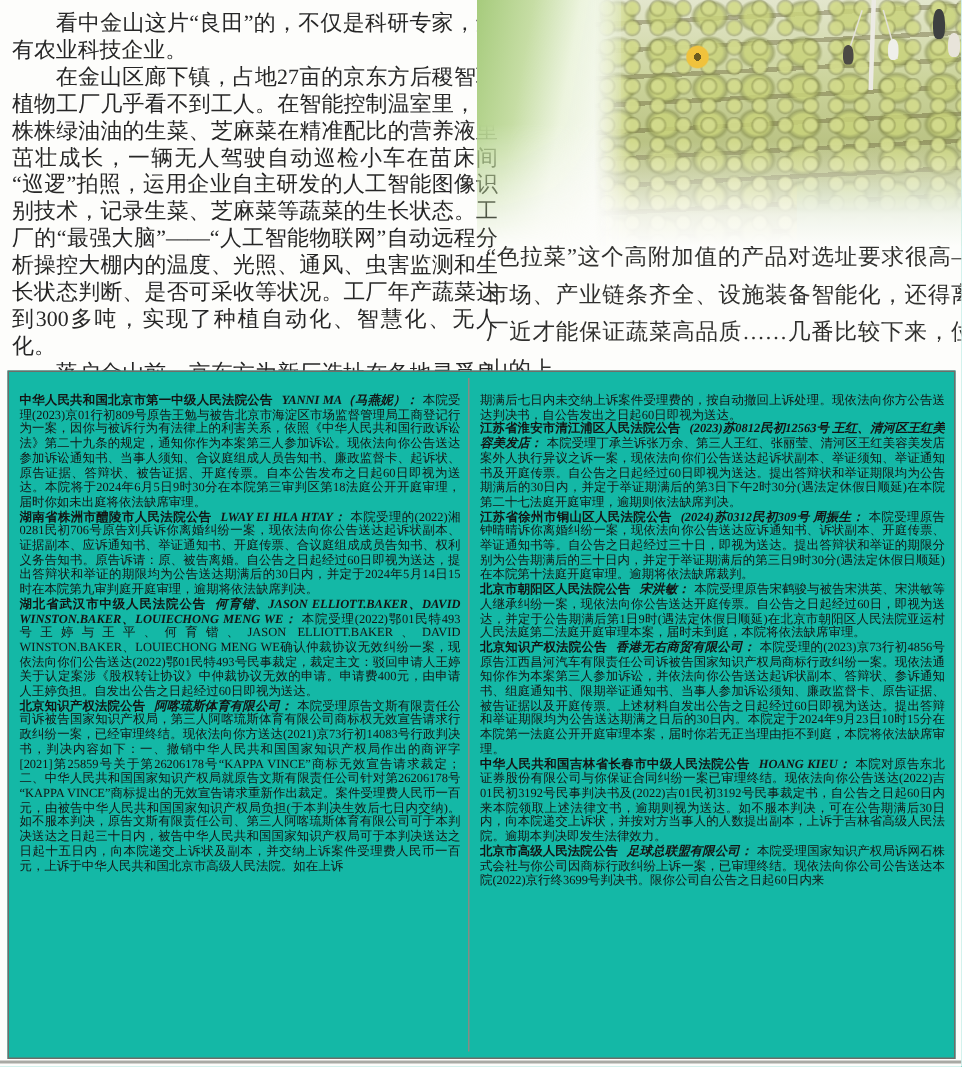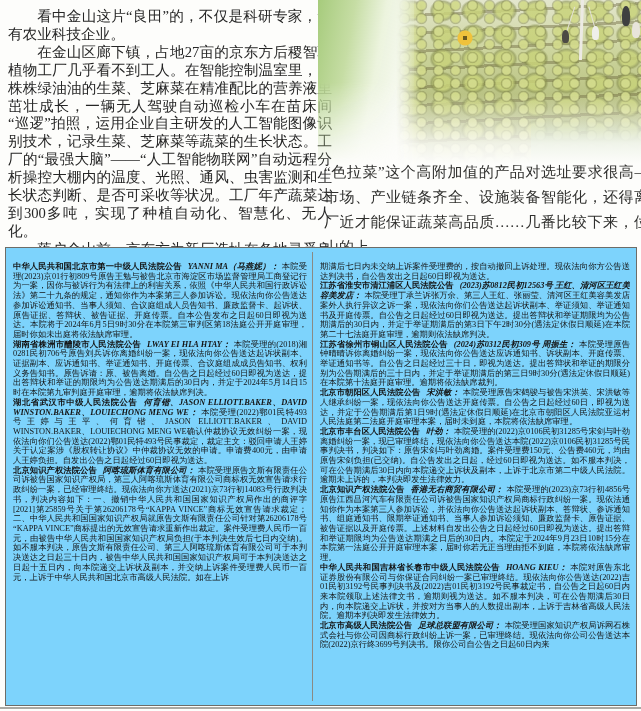--- a/index.html
+++ b/index.html
@@ -53,21 +53,21 @@
        -webkit-mask-image:linear-gradient(to top,#000 30%,rgba(0,0,0,0));
                mask-image:linear-gradient(to top,#000 30%,rgba(0,0,0,0));}
   
   #caption{
     position:absolute;left:324px;top:160px;width:356px;
     font-size:15px;line-height:25px;text-align:justify;color:#30302e;
   }
   
   #notices{
     position:absolute;left:5px;top:247px;width:630px;height:457px;
-    border:1px solid #6d6d68;background:#7dd3fc;
+    border:1px solid #6d6d68;background:#14b8a6;
   }
   #divider{position:absolute;left:306px;top:4px;bottom:4px;width:1px;background:#8a8a84;}
   .col{
     position:absolute;top:14px;bottom:6px;overflow:hidden;
     font-size:8.3px;line-height:9.7px;text-align:justify;color:#141414;
   }
   #col1{left:7px;width:294px;}
   #col2{left:314px;width:310px;}
   .notice{margin:0;}
   .court{font-family:"Liberation Sans","DejaVu Sans",sans-serif;font-weight:700;margin-right:6px;}
@@ -99,31 +99,30 @@
   </div>
   <div id="green-accent"></div>
 
   <div id="caption">“色拉菜”这个高附加值的产品对选址要求很高——大市场、产业链条齐全、设施装备智能化，还得离加工厂近才能保证蔬菜高品质……几番比较下来，位于金山的上</div>
 
   <div id="notices">
     <div id="divider"></div>
 
     <div class="col" id="col1">
       <p class="notice"><b class="court">中华人民共和国北京市第一中级人民法院公告</b><i class="parties">YANNI MA（马燕妮）：</i><span>本院受理(2023)京01行初809号原告王勉与被告北京市海淀区市场监督管理局工商登记行为一案，因你与被诉行为有法律上的利害关系，依照《中华人民共和国行政诉讼法》第二十九条的规定，通知你作为本案第三人参加诉讼。现依法向你公告送达参加诉讼通知书、当事人须知、合议庭组成人员告知书、廉政监督卡、起诉状、原告证据、答辩状、被告证据、开庭传票。自本公告发布之日起60日即视为送达。本院将于2024年6月5日9时30分在本院第三审判区第18法庭公开开庭审理，届时你如未出庭将依法缺席审理。</span></p>
-      <p class="notice"><b class="court">湖南省株洲市醴陵市人民法院公告</b><i class="parties">LWAY EI HLA HTAY：</i><span>本院受理的(2018)湘0281民初706号原告刘兵诉你离婚纠纷一案，现依法向你公告送达起诉状副本、证据副本、应诉通知书、举证通知书、开庭传票、合议庭组成成员告知书、权利义务告知书。原告诉请：原、被告离婚。自公告之日起经过60日即视为送达，提出答辩状和举证的期限均为公告送达期满后的30日内，并定于2024年5月14日15时在本院第九审判庭开庭审理，逾期将依法缺席判决。</span></p>
+      <p class="notice"><b class="court">湖南省株洲市醴陵市人民法院公告</b><i class="parties">LWAY EI HLA HTAY：</i><span>本院受理的(2022)湘0281民初706号原告刘兵诉你离婚纠纷一案，现依法向你公告送达起诉状副本、证据副本、应诉通知书、举证通知书、开庭传票、合议庭组成成员告知书、权利义务告知书。原告诉请：原、被告离婚。自公告之日起经过60日即视为送达，提出答辩状和举证的期限均为公告送达期满后的30日内，并定于2024年5月14日15时在本院第九审判庭开庭审理，逾期将依法缺席判决。</span></p>
       <p class="notice"><b class="court">湖北省武汉市中级人民法院公告</b><i class="parties">何育锴、JASON ELLIOTT.BAKER、DAVID WINSTON.BAKER、LOUIECHONG MENG WE：</i><span>本院受理(2022)鄂01民特493号王婷与王平、何育锴、JASON ELLIOTT.BAKER、DAVID WINSTON.BAKER、LOUIECHONG MENG WE确认仲裁协议无效纠纷一案，现依法向你们公告送达(2022)鄂01民特493号民事裁定，裁定主文：驳回申请人王婷关于认定案涉《股权转让协议》中仲裁协议无效的申请。申请费400元，由申请人王婷负担。自发出公告之日起经过60日即视为送达。</span></p>
       <p class="notice"><b class="court">北京知识产权法院公告</b><i class="parties">阿喀琉斯体育有限公司：</i><span>本院受理原告文斯有限责任公司诉被告国家知识产权局，第三人阿喀琉斯体育有限公司商标权无效宣告请求行政纠纷一案，已经审理终结。现依法向你方送达(2021)京73行初14083号行政判决书，判决内容如下：一、撤销中华人民共和国国家知识产权局作出的商评字[2021]第25859号关于第26206178号“KAPPA VINCE”商标无效宣告请求裁定；二、中华人民共和国国家知识产权局就原告文斯有限责任公司针对第26206178号“KAPPA VINCE”商标提出的无效宣告请求重新作出裁定。案件受理费人民币一百元，由被告中华人民共和国国家知识产权局负担(于本判决生效后七日内交纳)。如不服本判决，原告文斯有限责任公司、第三人阿喀琉斯体育有限公司可于本判决送达之日起三十日内，被告中华人民共和国国家知识产权局可于本判决送达之日起十五日内，向本院递交上诉状及副本，并交纳上诉案件受理费人民币一百元，上诉于中华人民共和国北京市高级人民法院。如在上诉</span></p>
     </div>
 
     <div class="col" id="col2">
       <p class="notice"><span>期满后七日内未交纳上诉案件受理费的，按自动撤回上诉处理。现依法向你方公告送达判决书，自公告发出之日起60日即视为送达。</span></p>
       <p class="notice"><b class="court">江苏省淮安市清江浦区人民法院公告</b><i class="parties">(2023)苏0812民初12563号 王红、清河区王红美容美发店：</i><span>本院受理丁承兰诉张万余、第三人王红、张丽莹、清河区王红美容美发店案外人执行异议之诉一案，现依法向你们公告送达起诉状副本、举证须知、举证通知书及开庭传票。自公告之日起经过60日即视为送达。提出答辩状和举证期限均为公告期满后的30日内，并定于举证期满后的第3日下午2时30分(遇法定休假日顺延)在本院第二十七法庭开庭审理，逾期则依法缺席判决。</span></p>
       <p class="notice"><b class="court">江苏省徐州市铜山区人民法院公告</b><i class="parties">(2024)苏0312民初309号 周振生：</i><span>本院受理原告钟晴晴诉你离婚纠纷一案，现依法向你公告送达应诉通知书、诉状副本、开庭传票、举证通知书等。自公告之日起经过三十日，即视为送达。提出答辩状和举证的期限分别为公告期满后的三十日内，并定于举证期满后的第三日9时30分(遇法定休假日顺延)在本院第十法庭开庭审理。逾期将依法缺席裁判。</span></p>
       <p class="notice"><b class="court">北京市朝阳区人民法院公告</b><i class="parties">宋洪敏：</i><span>本院受理原告宋鹤骏与被告宋洪英、宋洪敏等人继承纠纷一案，现依法向你公告送达开庭传票。自公告之日起经过60日，即视为送达，并定于公告期满后第1日9时(遇法定休假日顺延)在北京市朝阳区人民法院亚运村人民法庭第二法庭开庭审理本案，届时未到庭，本院将依法缺席审理。</span></p>
-      <p class="notice"><b class="court">北京市丰台区人民法院公告</b><i class="parties">叶劲：</i><span>本院受理的(2022)京0106民初31285号宋剑与叶劲离婚纠纷一案，现已审理终结，现依法向你公告送达本院(2022)京0106民初31285号民事判决书，判决如下：原告宋剑与叶劲离婚。案件受理费150元、公告费460元，均由原告宋剑负担(已交纳)。自公告发出之日起，经过60日即视为送达。如不服本判决，可在公告期满后30日内向本院递交上诉状及副本，上诉于北京市第二中级人民法院。逾期未上诉的，本判决即发生法律效力。</span></p>
       <p class="notice"><b class="court">北京知识产权法院公告</b><i class="parties">香港无右商贸有限公司：</i><span>本院受理的(2023)京73行初4856号原告江西昌河汽车有限责任公司诉被告国家知识产权局商标行政纠纷一案。现依法通知你作为本案第三人参加诉讼，并依法向你公告送达起诉状副本、答辩状、参诉通知书、组庭通知书、限期举证通知书、当事人参加诉讼须知、廉政监督卡、原告证据、被告证据以及开庭传票。上述材料自发出公告之日起经过60日即视为送达。提出答辩和举证期限均为公告送达期满之日后的30日内。本院定于2024年9月23日10时15分在本院第一法庭公开开庭审理本案，届时你若无正当理由拒不到庭，本院将依法缺席审理。</span></p>
       <p class="notice"><b class="court">中华人民共和国吉林省长春市中级人民法院公告</b><i class="parties">HOANG KIEU：</i><span>本院对原告东北证券股份有限公司与你保证合同纠纷一案已审理终结。现依法向你公告送达(2022)吉01民初3192号民事判决书及(2022)吉01民初3192号民事裁定书，自公告之日起60日内来本院领取上述法律文书，逾期则视为送达。如不服本判决，可在公告期满后30日内，向本院递交上诉状，并按对方当事人的人数提出副本，上诉于吉林省高级人民法院。逾期本判决即发生法律效力。</span></p>
       <p class="notice"><b class="court">北京市高级人民法院公告</b><i class="parties">足球总联盟有限公司：</i><span>本院受理国家知识产权局诉网石株式会社与你公司因商标行政纠纷上诉一案，已审理终结。现依法向你公司公告送达本院(2022)京行终3699号判决书。限你公司自公告之日起60日内来</span></p>
     </div>
   </div>
 
   <div id="bottom-rule"></div>
 </div>
 
 </body></html>

